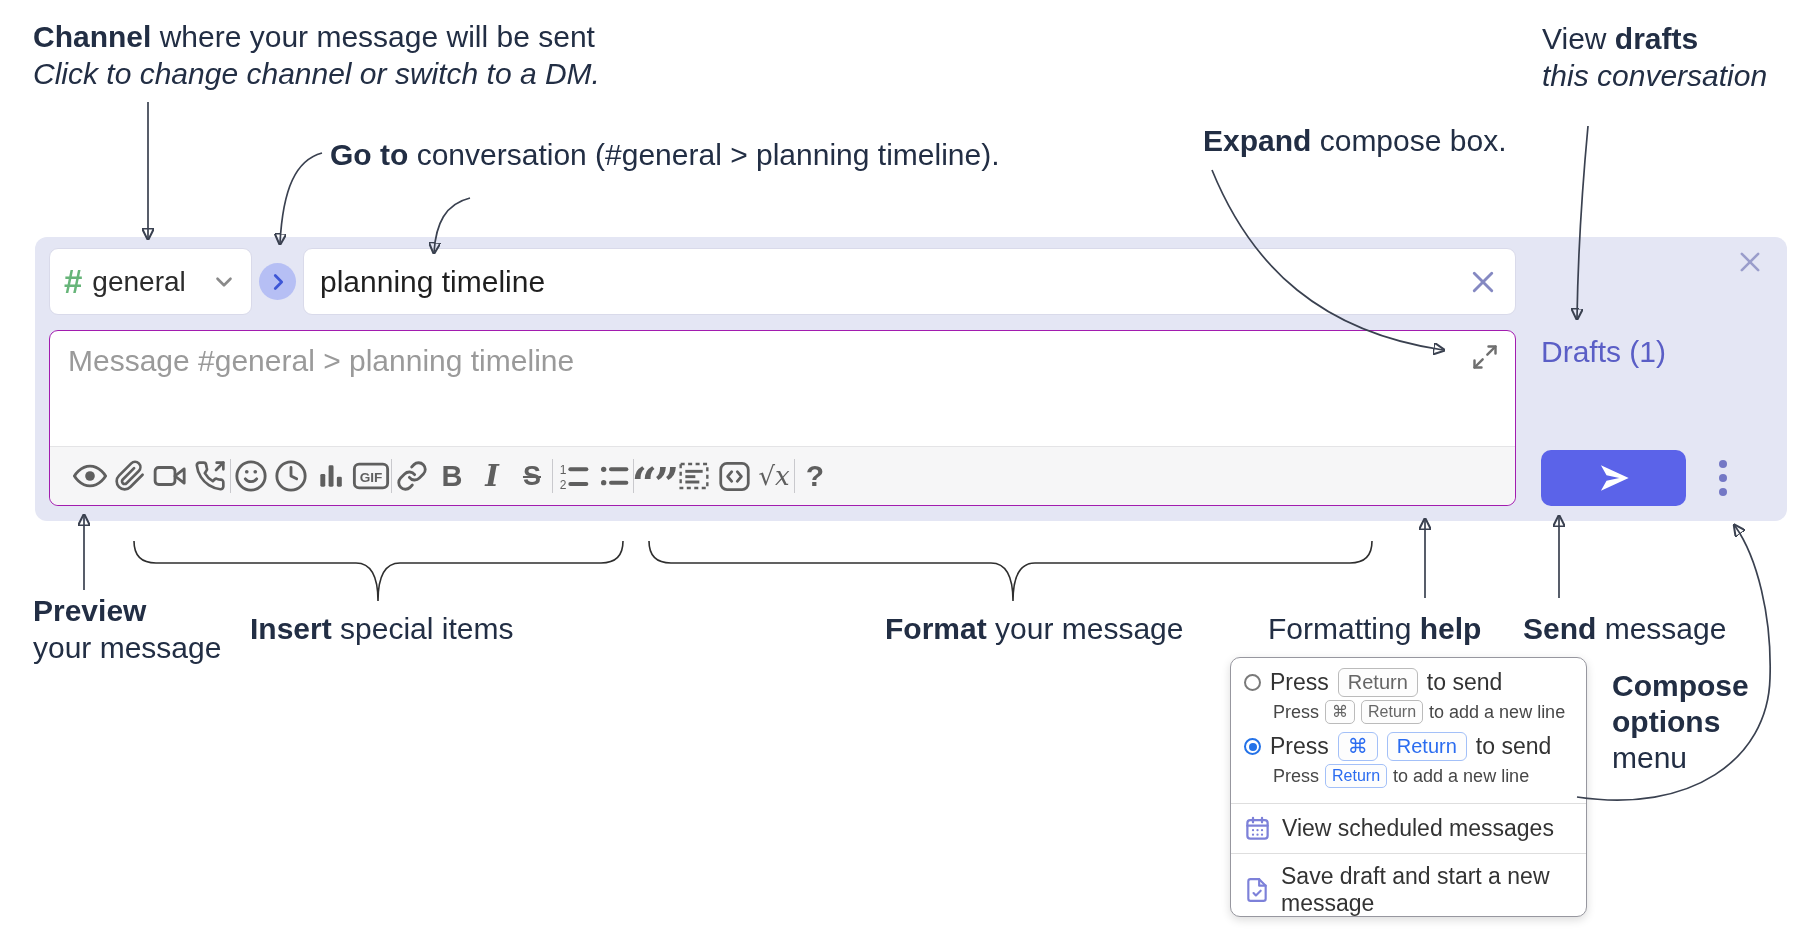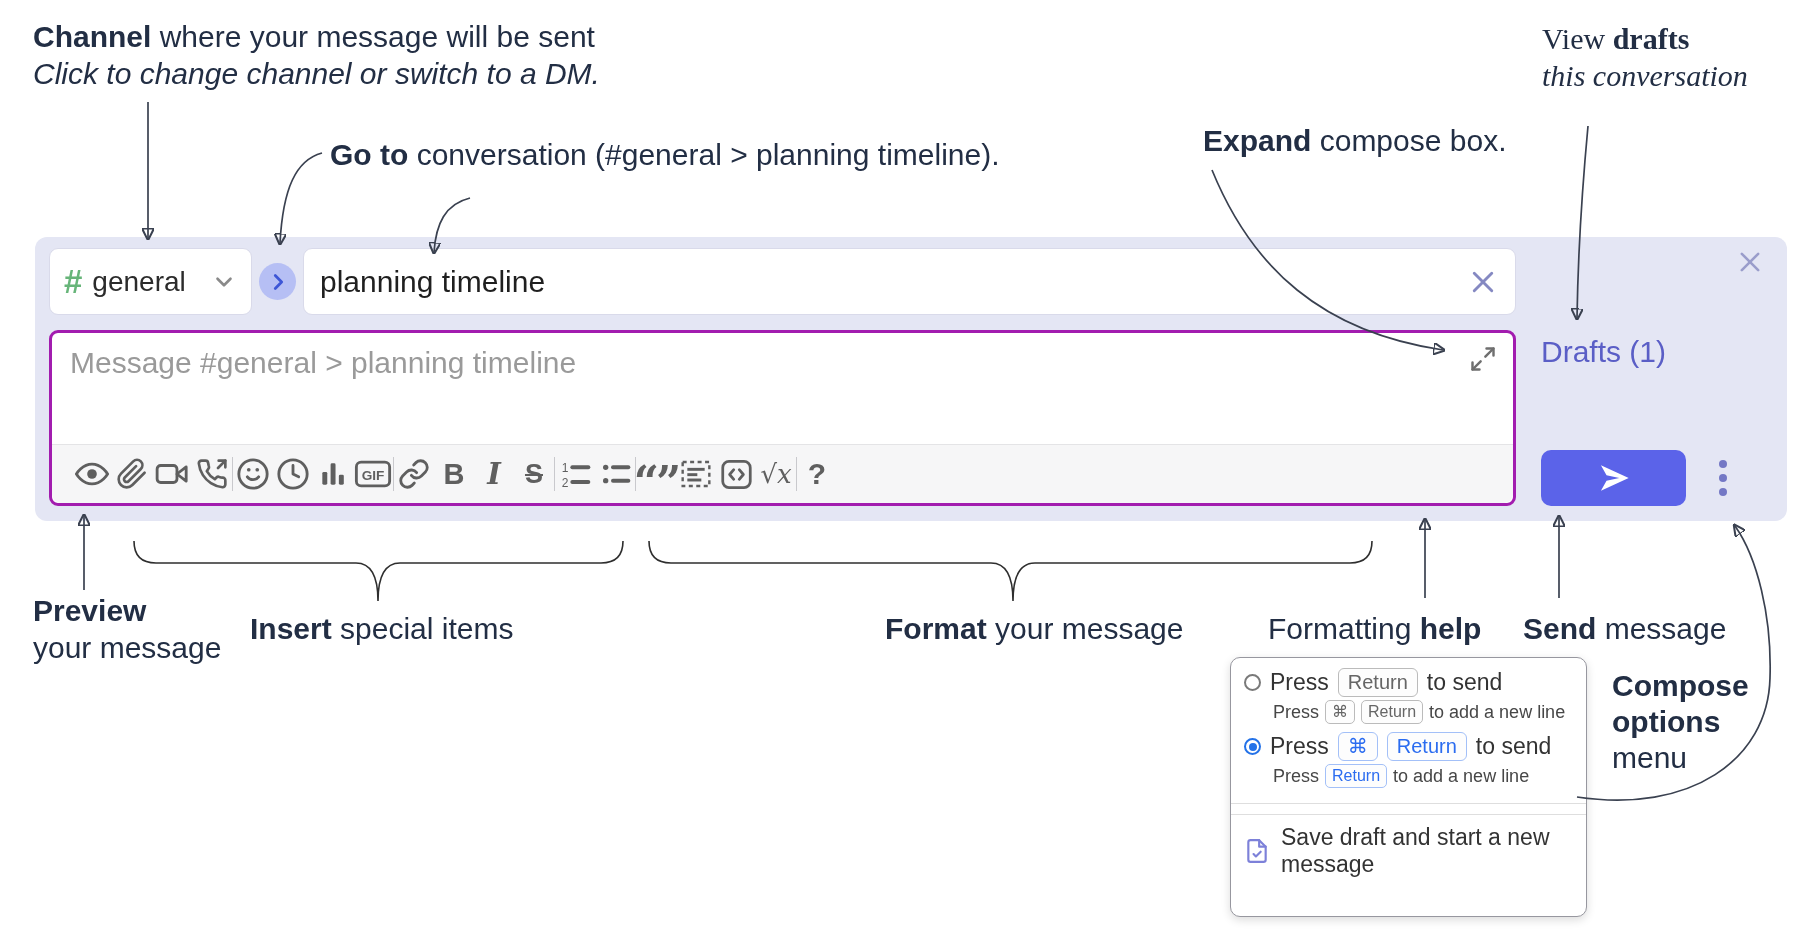--- a/index.html
+++ b/index.html
@@ -19,21 +19,21 @@
            box-sizing:border-box;display:flex;align-items:center;gap:10px;padding:0 14px;}
   .hash{color:#67b579;font-weight:700;font-size:33px;line-height:1;}
   .chan-label{font-size:28px;color:#2b2b2b;flex:1;}
   .gotobtn{position:absolute;left:224px;top:26px;width:37px;height:37px;border-radius:50%;background:#b6bff4;
            display:flex;align-items:center;justify-content:center;}
   .topicbox{position:absolute;left:268px;top:11px;width:1213px;height:67px;background:#fff;border:1px solid #d9daea;border-radius:9px;box-sizing:border-box;}
   .topicbox input{position:absolute;left:16px;top:0;width:1130px;height:65px;border:0;outline:none;font-size:30px;color:#1f1f1f;
                   font-family:inherit;background:transparent;padding:0;}
   .topic-clear{position:absolute;right:14px;top:15px;width:36px;height:36px;display:flex;align-items:center;justify-content:center;}
   .box-close{position:absolute;right:20px;top:8px;width:34px;height:34px;display:flex;align-items:center;justify-content:center;}
-  .msgbox{position:absolute;left:14px;top:93px;width:1467px;height:176px;background:#fff;border:3px solid #a21caf;border-radius:9px;box-sizing:border-box;}
+  .msgbox{position:absolute;left:14px;top:93px;width:1467px;height:176px;background:#fff;border:1px solid #a21caf;border-radius:9px;box-sizing:border-box;}
   .placeholder{position:absolute;left:18px;top:13px;font-size:30px;color:#9a9a9a;}
   .expandbtn{position:absolute;right:16px;top:12px;width:28px;height:28px;}
   .toolbar{position:absolute;left:0;bottom:0;width:100%;height:59px;background:#f6f6f7;border-top:1px solid #e4e4e6;
            border-radius:0 0 9px 9px;box-sizing:border-box;display:flex;align-items:center;padding:0 20px;}
   .ticon{width:40px;height:44px;display:flex;align-items:center;justify-content:center;color:#5f5f5f;}
   .tb-div{width:1px;height:34px;background:#c9c9cd;}
   .glyph-b{font-size:29px;font-weight:700;color:#5f5f5f;}
   .glyph-i{font-size:29px;font-weight:600;font-style:italic;font-family:"DejaVu Serif",serif;color:#5f5f5f;}
   .glyph-s{font-size:27px;font-weight:700;text-decoration:line-through;color:#5f5f5f;}
   .glyph-q{font-size:44px;font-weight:700;font-family:"DejaVu Serif",serif;color:#5f5f5f;letter-spacing:-3px;line-height:10px;padding-top:18px;}
@@ -90,21 +90,21 @@
   <div class="ann" style="left:33px;top:18px;">
     <div><b>Channel</b><span> where your message will be sent</span></div>
     <div class="it">Click to change channel or switch to a DM.</div>
   </div>
   <div class="ann" style="left:330px;top:136px;">
     <b>Go to</b><span> conversation (#general &gt; planning timeline).</span>
   </div>
   <div class="ann" style="left:1203px;top:122px;">
     <b>Expand</b><span> compose box.</span>
   </div>
-  <div class="ann" style="left:1542px;top:20px;font-family:Liberation Serif, serif;">
+  <div class="ann" style="left:1542px;top:20px;">
     <div><span>View </span><b>drafts</b></div>
     <div class="it">this conversation</div>
   </div>
 
   <div class="compose">
 
     <div class="chanbox">
       <span class="hash">#</span>
       <span class="chan-label">general</span>
       <span>
@@ -326,20 +326,37 @@
           <span>to send</span>
       </div>
       <div class="sub-row">
         <span>Press</span>
           <kbd class="blue">Return</kbd>
           <span>to add a new line</span>
       </div>
     </div>
     <div class="pdiv"></div>
     <div style="padding:5px 0;">
+      <div class="menu-item">
+        <span>
+          <svg width="27" height="27" viewBox="0 0 24 24" fill="none" stroke="#7d81d9" stroke-width="2" stroke-linecap="round" stroke-linejoin="round">
+              <rect x="3" y="4.5" width="18" height="16.5" rx="2.5"></rect>
+              <line x1="8" y1="2.5" x2="8" y2="6.5"></line>
+              <line x1="16" y1="2.5" x2="16" y2="6.5"></line>
+              <line x1="3" y1="9.5" x2="21" y2="9.5"></line>
+              <circle cx="8" cy="13.5" r="1" fill="#7d81d9" stroke="none"></circle>
+              <circle cx="12" cy="13.5" r="1" fill="#7d81d9" stroke="none"></circle>
+              <circle cx="16" cy="13.5" r="1" fill="#7d81d9" stroke="none"></circle>
+              <circle cx="8" cy="17.5" r="1" fill="#7d81d9" stroke="none"></circle>
+              <circle cx="12" cy="17.5" r="1" fill="#7d81d9" stroke="none"></circle>
+              <circle cx="16" cy="17.5" r="1" fill="#7d81d9" stroke="none"></circle>
+            </svg>
+        </span>
+        <span>View scheduled messages</span>
+      </div>
     </div>
     <div class="pdiv"></div>
     <div class="sec-last">
       <div class="menu-item">
         <span>
           <svg width="26" height="26" viewBox="0 0 24 24" fill="none" stroke="#7d81d9" stroke-width="2" stroke-linecap="round" stroke-linejoin="round">
               <path d="M14 2H6a2 2 0 0 0-2 2v16a2 2 0 0 0 2 2h12a2 2 0 0 0 2-2V8z"></path>
               <polyline points="14 2 14 8 20 8"></polyline>
               <polyline points="8.8 14.8 11 17 15.4 12.6"></polyline>
             </svg>

